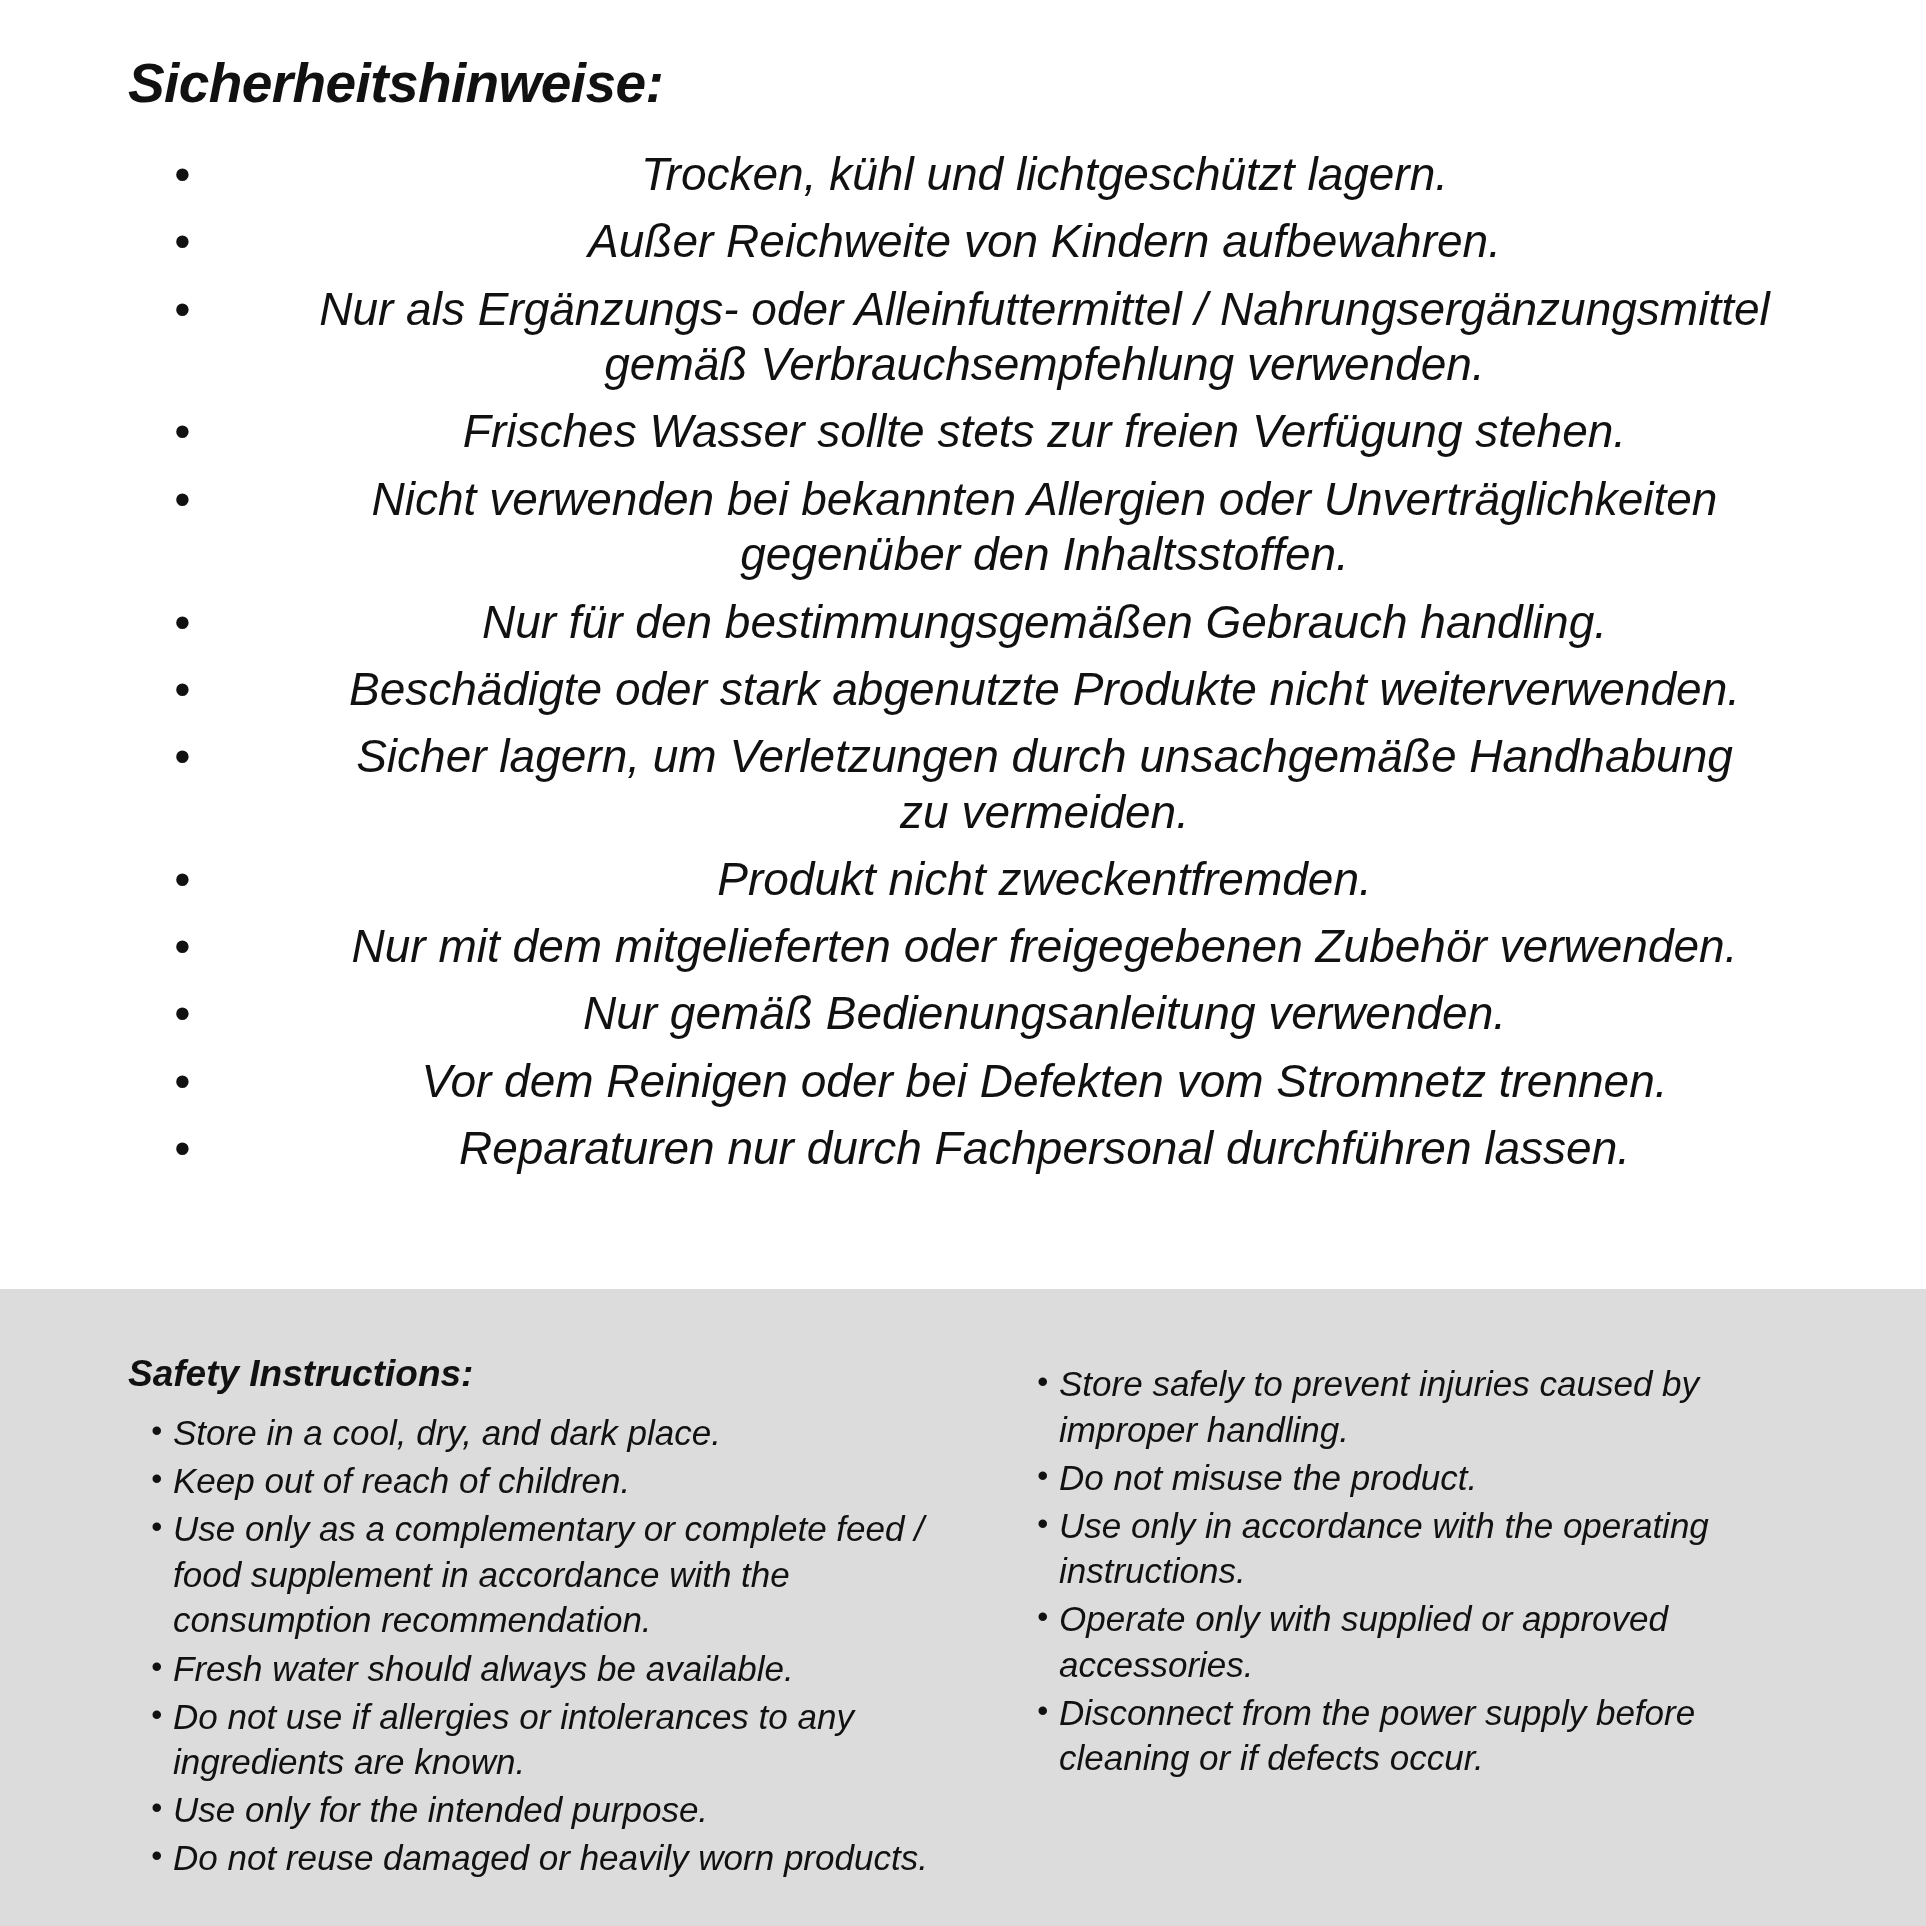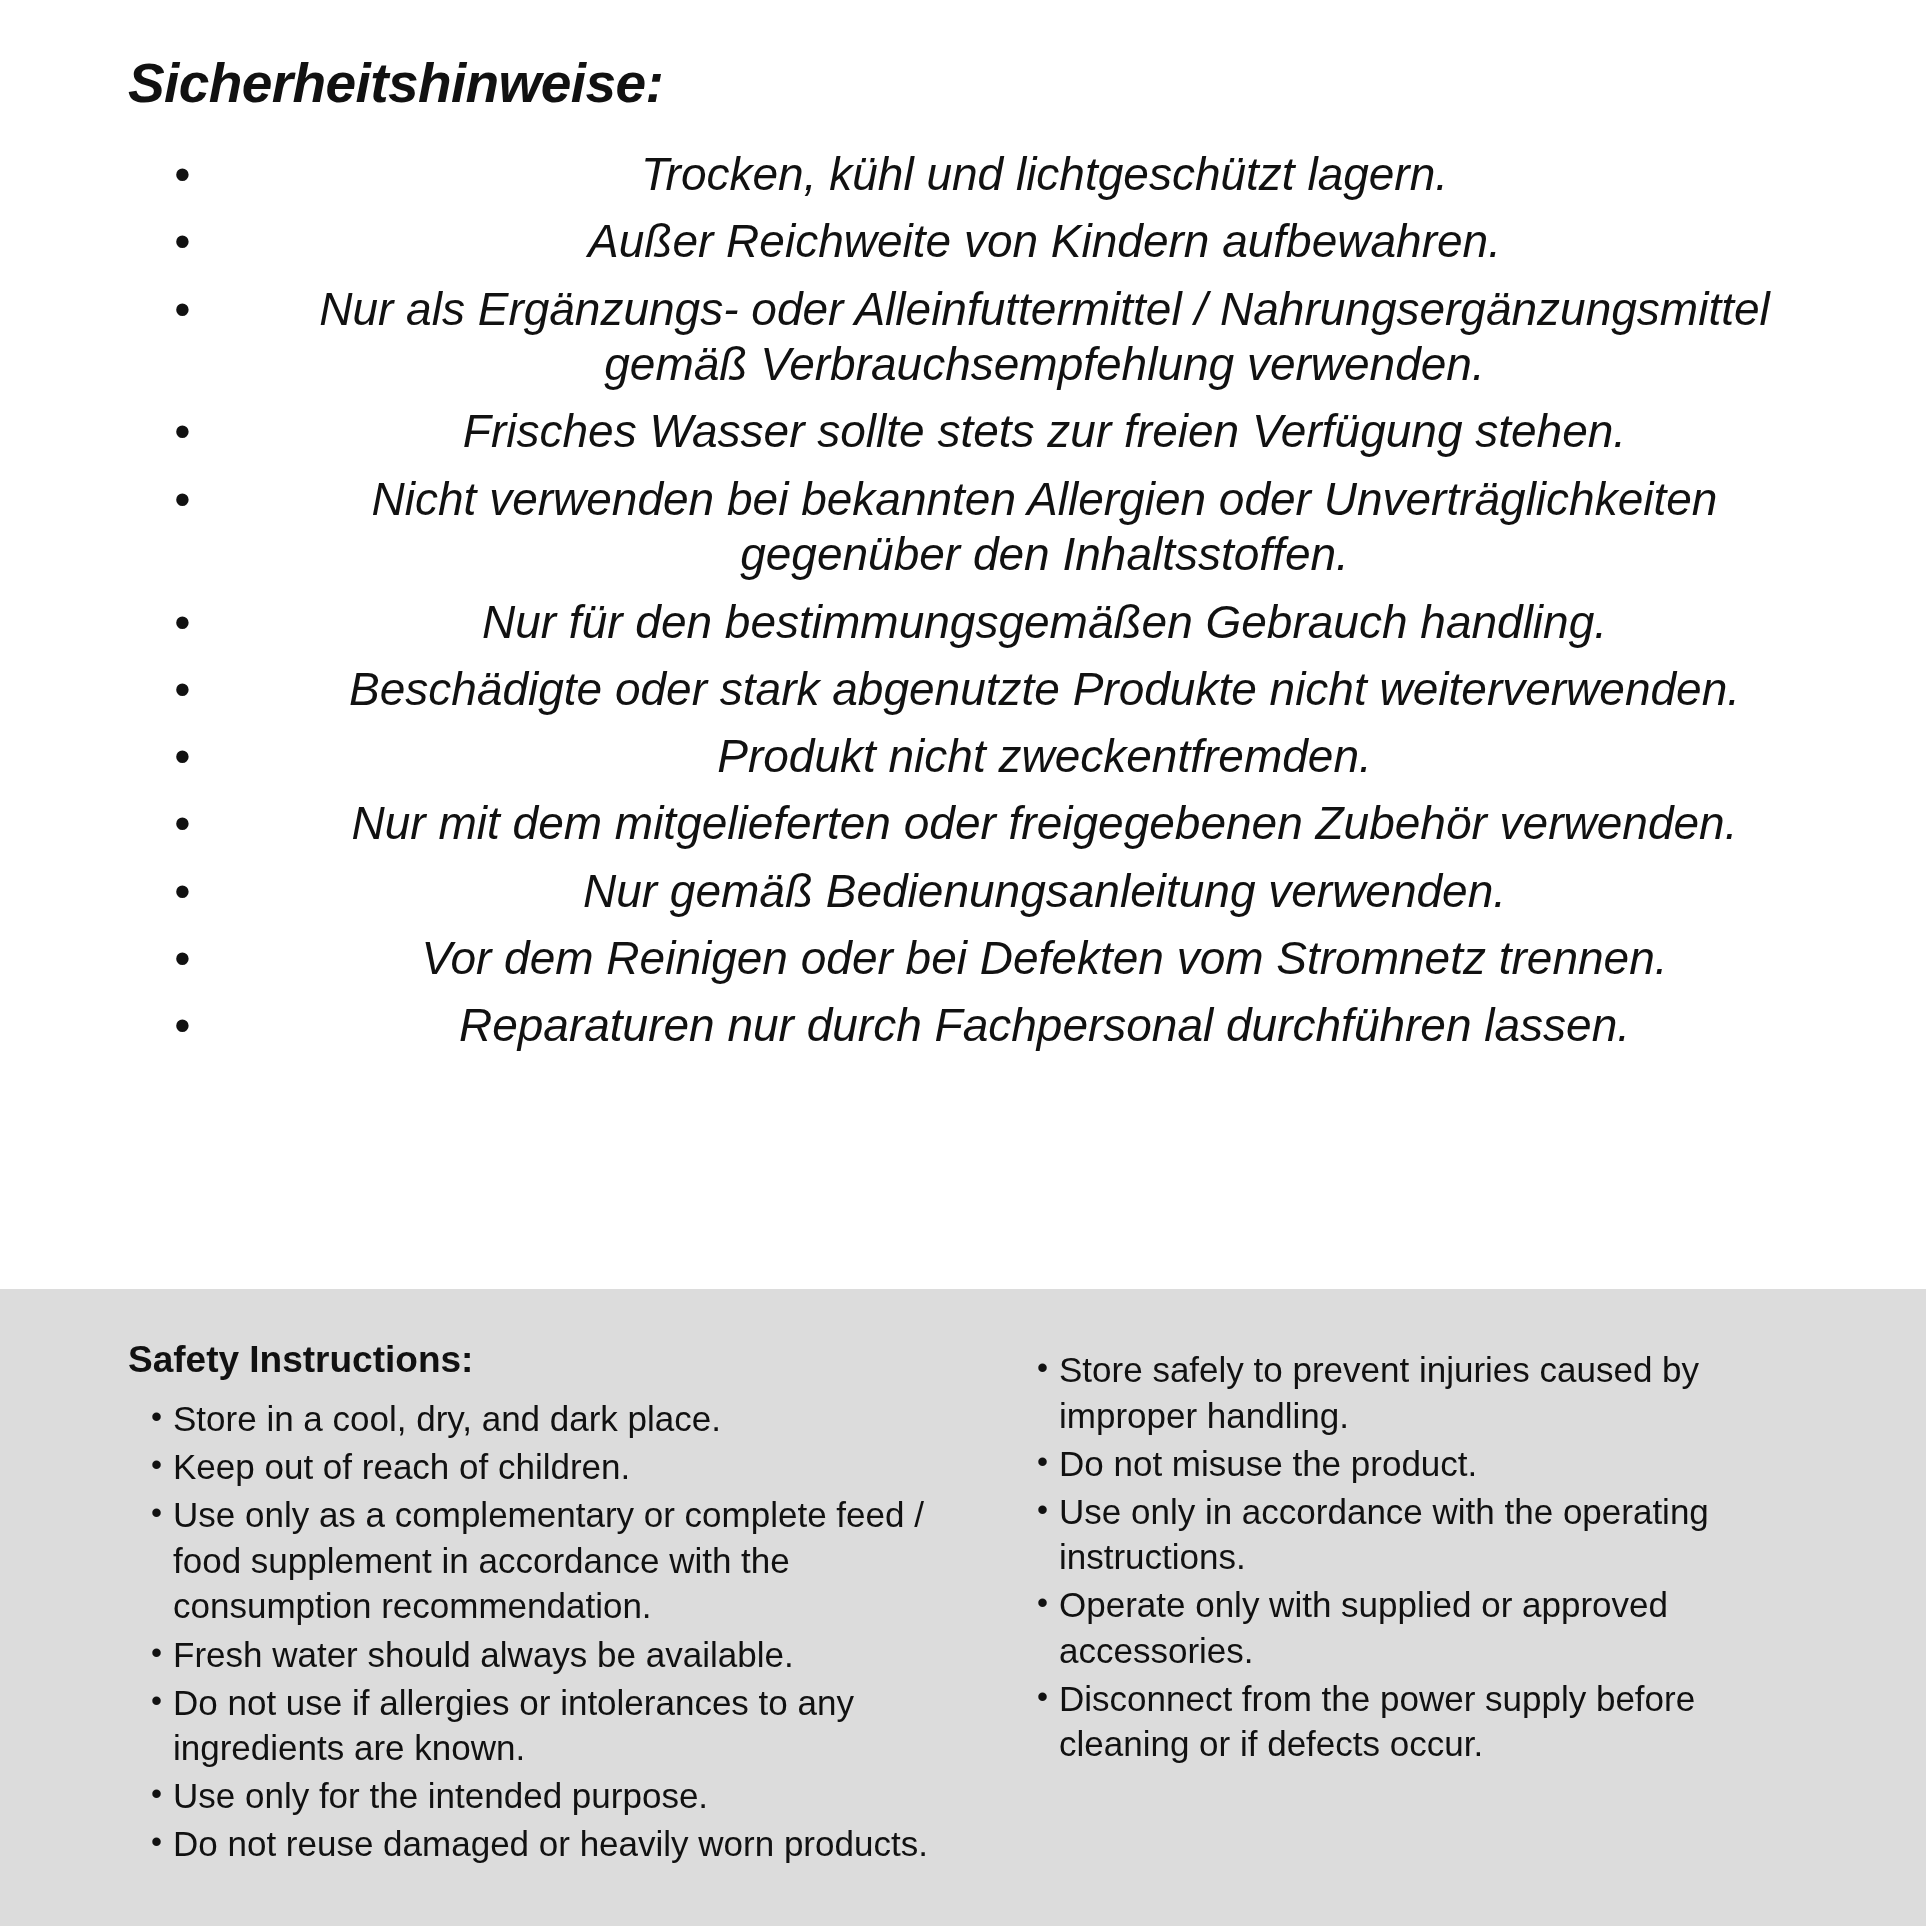--- a/index.html
+++ b/index.html
@@ -27,21 +27,21 @@
   }
   .de-list li::before {
     content: "\2022"; position: absolute; left: 0; top: 0;
   }
 
   
   .en-section {
     position: absolute; left: 0; right: 0; top: 1289px; bottom: 0;
     background: #dcdcdc;
   }
-  .en-col { position: absolute; top: 48px; }
+  .en-col { position: absolute; top: 62px; font-style: italic; }
   .en-col-left  { left: 128px;  width: 899px; }
   .en-col-right { left: 1027px; width: 892px; }
   .en-heading {
     margin: 0 0 13px 0;
     font-size: 37px; font-weight: 700; line-height: 1.25;
   }
   .en-list {
     list-style: none; margin: 10px; padding: 0;
     font-size: 35px; line-height: 1.3;
   }
@@ -64,20 +64,22 @@
     <ul class="de-list">
         <li>Trocken, kühl und lichtgeschützt lagern.</li>
         <li>Außer Reichweite von Kindern aufbewahren.</li>
         <li>Nur als Ergänzungs- oder Alleinfuttermittel / Nahrungsergänzungsmittel
 gemäß Verbrauchsempfehlung verwenden.</li>
         <li>Frisches Wasser sollte stets zur freien Verfügung stehen.</li>
         <li>Nicht verwenden bei bekannten Allergien oder Unverträglichkeiten
 gegenüber den Inhaltsstoffen.</li>
         <li>Nur für den bestimmungsgemäßen Gebrauch handling.</li>
         <li>Beschädigte oder stark abgenutzte Produkte nicht weiterverwenden.</li>
+        <li>Sicher lagern, um Verletzungen durch unsachgemäße Handhabung
+zu vermeiden.</li>
         <li>Produkt nicht zweckentfremden.</li>
         <li>Nur mit dem mitgelieferten oder freigegebenen Zubehör verwenden.</li>
         <li>Nur gemäß Bedienungsanleitung verwenden.</li>
         <li>Vor dem Reinigen oder bei Defekten vom Stromnetz trennen.</li>
         <li>Reparaturen nur durch Fachpersonal durchführen lassen.</li>
       </ul>
   </section>
 
   <section class="en-section">
     <div class="en-col en-col-left">

